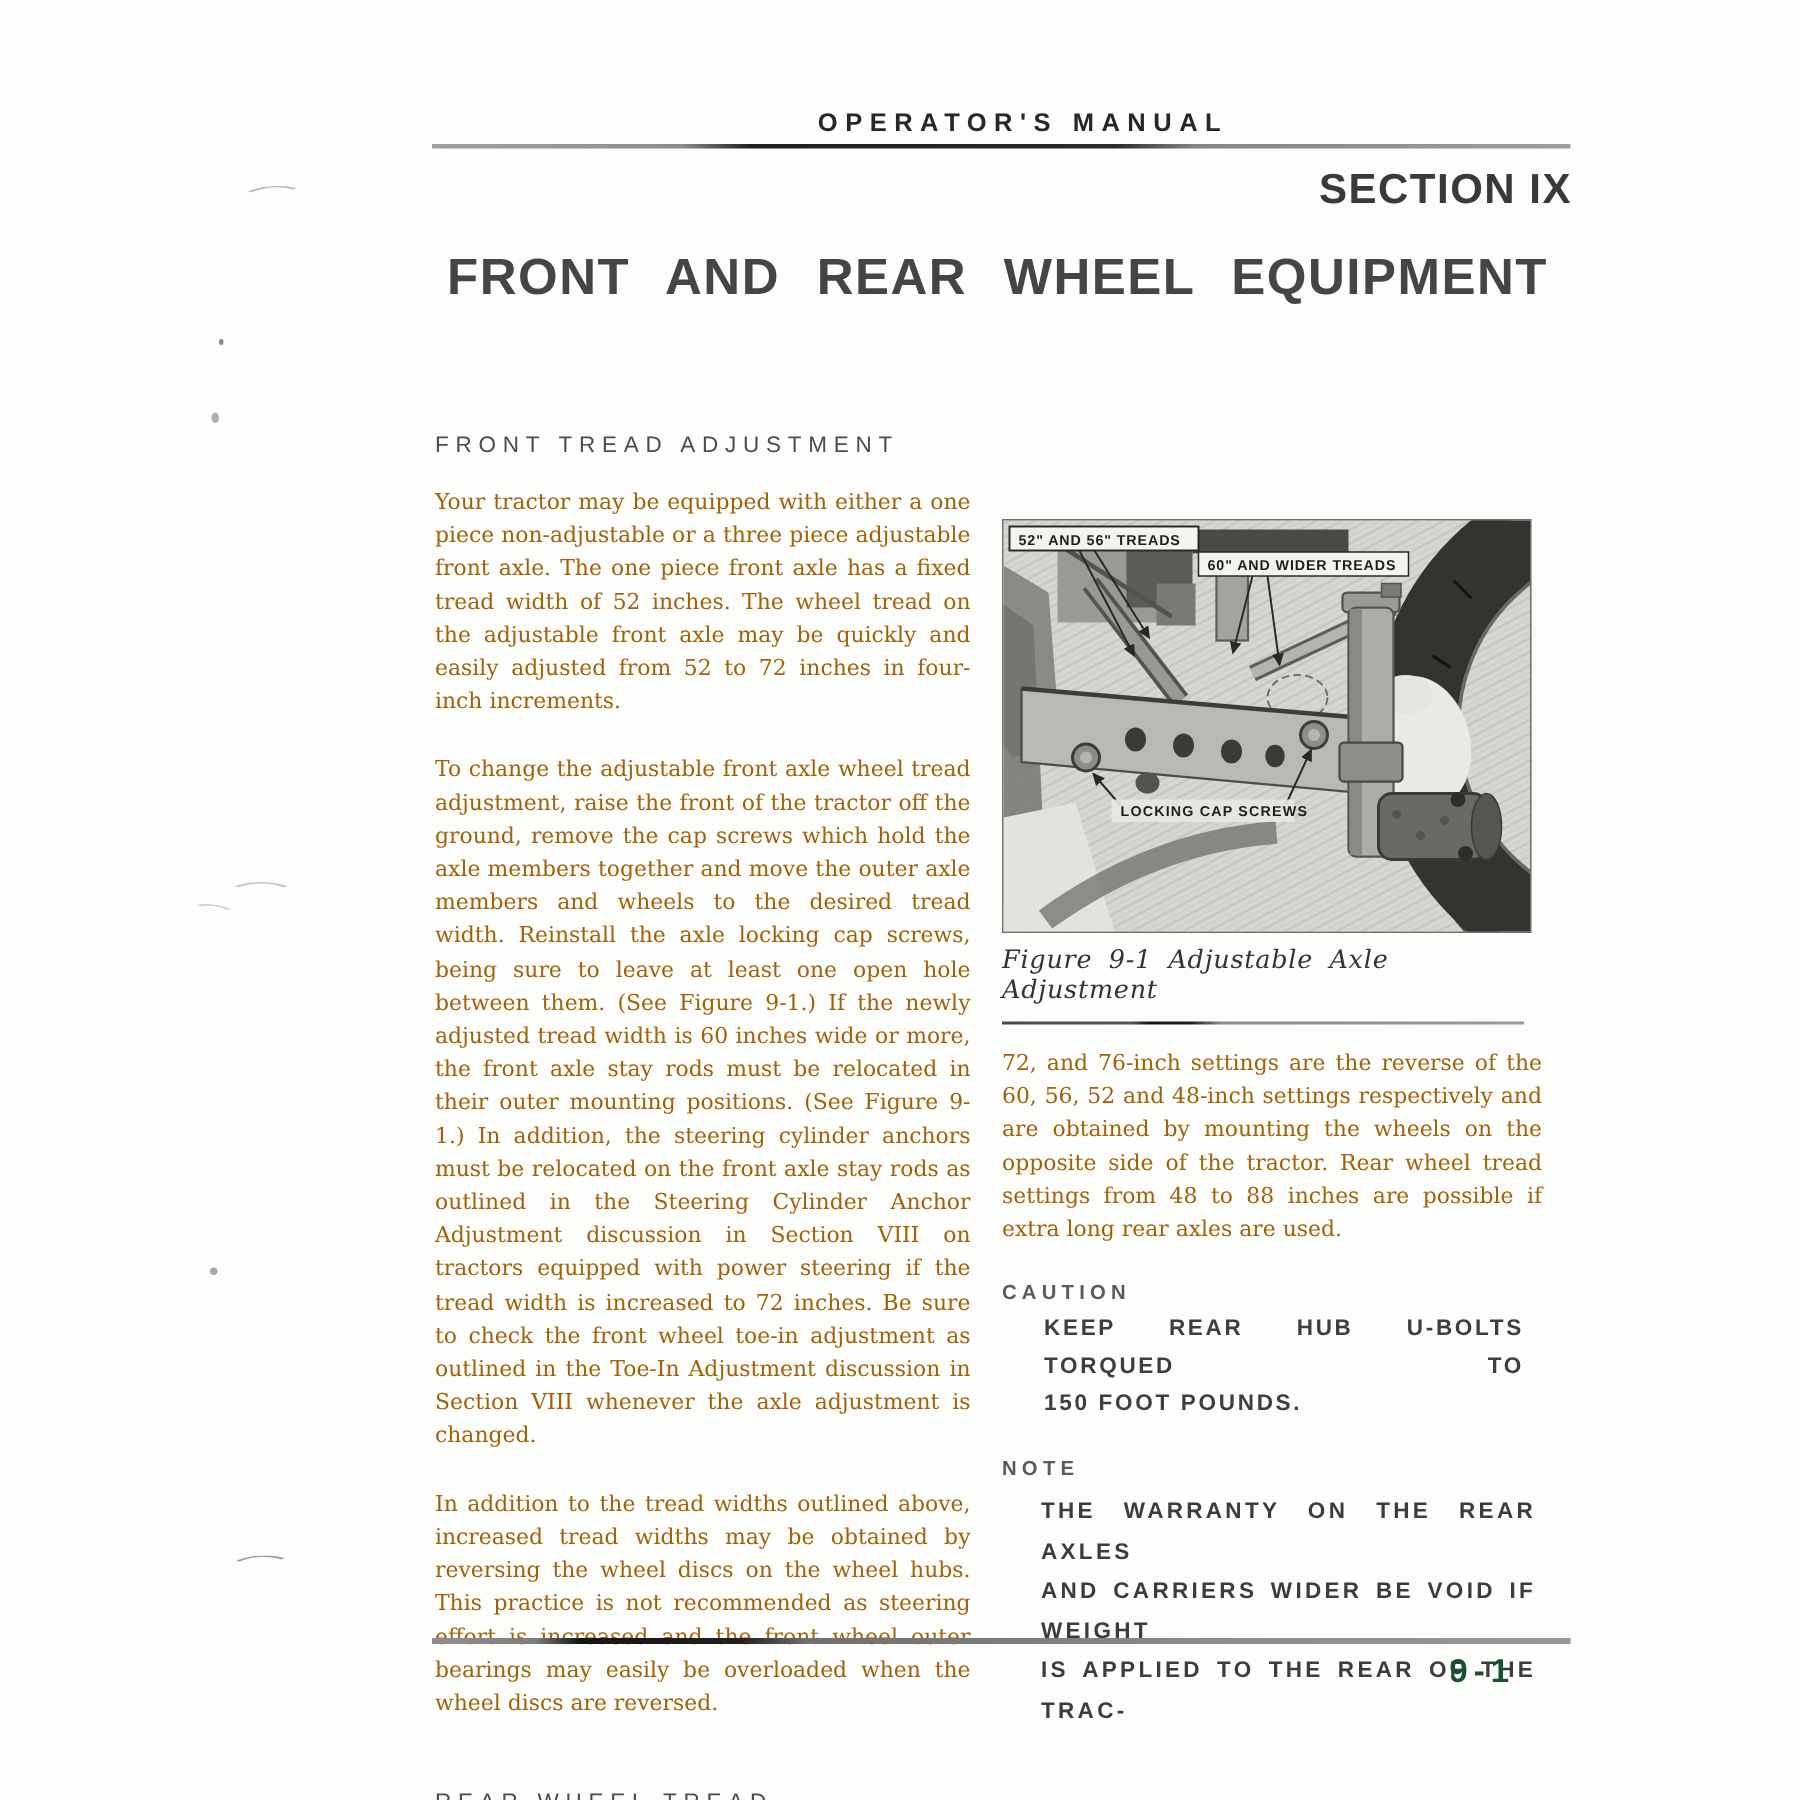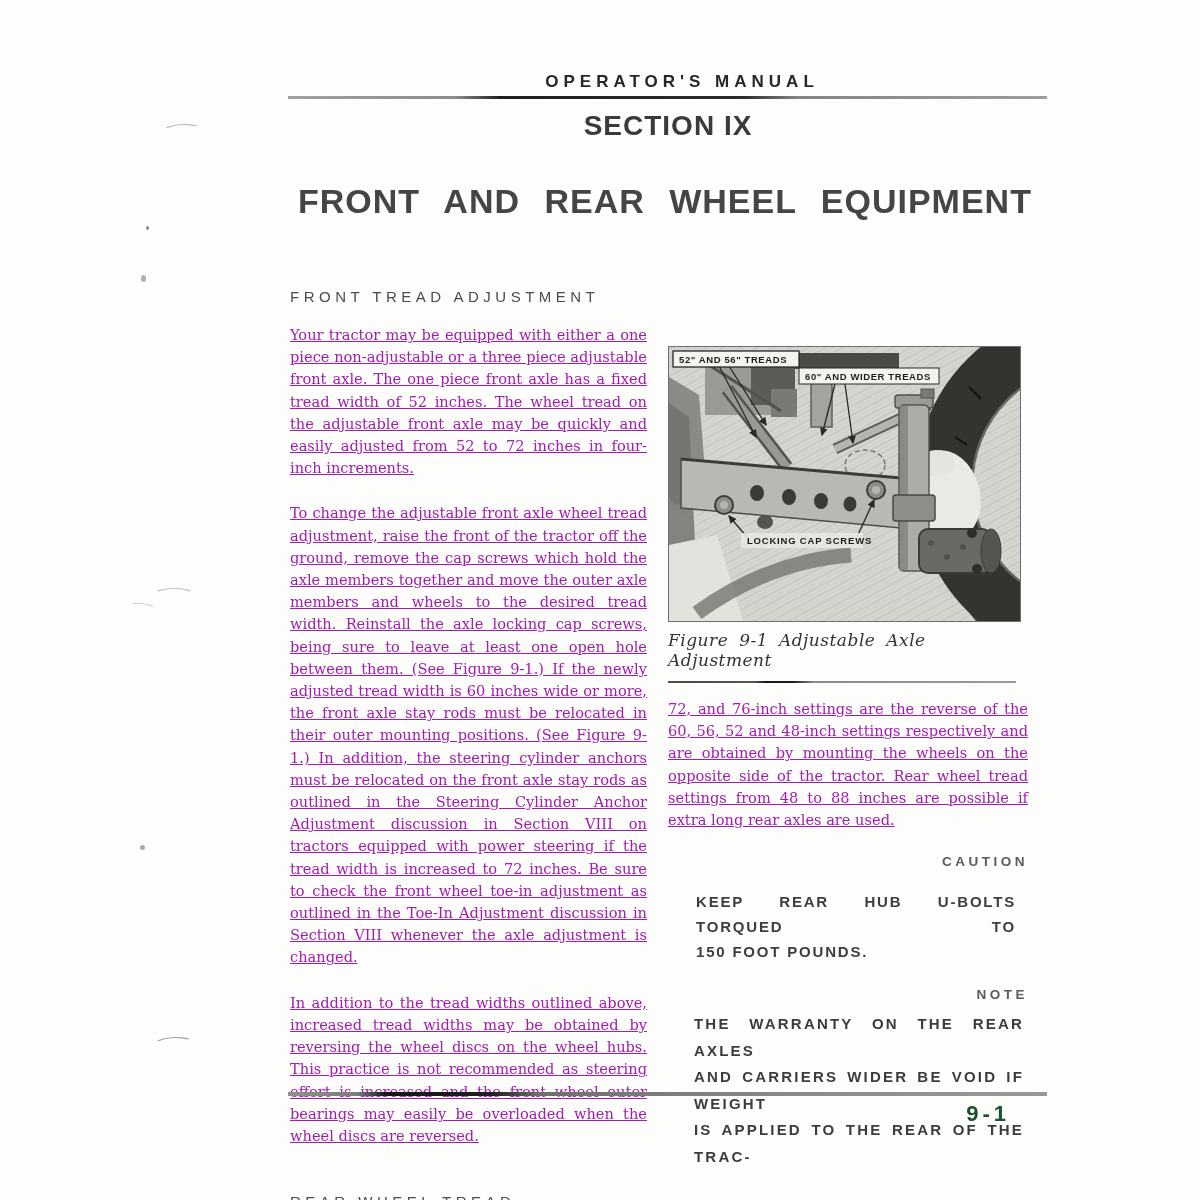--- a/index.html
+++ b/index.html
@@ -15,41 +15,41 @@
   .manual-title{
     top:72px;left:302px;width:760px;text-align:center;
     font-family:"Liberation Sans", sans-serif;
     font-size:17px;font-weight:bold;letter-spacing:5px;color:#272727;
   }
   .top-rule{
     top:96px;left:288px;width:759px;height:3px;
     background:linear-gradient(to right,#a0a0a0 0%,#8d8d8d 22%,#1f1f1f 28%,#2b2b2b 60%,#858585 67%,#9d9d9d 100%);
   }
   .section-heading{
-    top:110px;left:288px;width:760px;text-align:center;
+    top:110px;left:288px;width:760px;text-align:right;
     font-family:"Liberation Sans", sans-serif;
     font-size:28px;font-weight:600;letter-spacing:1px;color:#3a3a3a;
   }
   .main-title{
-    top:182px;left:140px;width:1050px;text-align:center;
+    top:166px;left:140px;width:1050px;text-align:center;
     font-family:"Liberation Sans", sans-serif;
     font-size:34px;font-weight:600;letter-spacing:1px;word-spacing:14px;color:#454545;
   }
 
   
   .col-left{top:288px;left:290px;width:357px;}
   .col-right{top:346px;left:668px;width:360px;}
 
   .col h2{
     font-family:"Liberation Sans", sans-serif;
     font-size:15px;font-weight:normal;letter-spacing:4.5px;color:#4c4c4c;
     margin:0 0 0 0;
   }
   .col p{
-    font-size:14.6px;line-height:22.2px;text-align:justify;margin:0;color:#a21caf;text-decoration:underline;
+    font-size:14.6px;line-height:22.2px;text-align:justify;margin:0;color:#a16207;
   }
   .p-gap{margin-top:19px !important;}
   .p-gap-lg{margin-top:23px !important;}
   .h2-rear{margin-top:46px !important;}
 
   
   .figure-box{
     width:351px;height:274px;border:1px solid #6f6f6f;background:#d7d5d0;
     position:relative;
   }
@@ -58,25 +58,25 @@
     font-style:italic;font-size:17px;color:#333;word-spacing:5px;letter-spacing:0.5px;
   }
   .caption-rule{
     margin-top:11px;height:2px;width:348px;
     background:linear-gradient(to right,#4a4a4a 0%,#555 25%,#161616 28%,#1d1d1d 36%,#8b8b8b 42%,#9a9a9a 100%);
   }
   .right-p1{margin-top:15px !important;}
 
   
   .box-heading{
-    margin-top:23px;text-align:right;
+    margin-top:23px;text-align:left;
     font-family:"Liberation Sans", sans-serif;
     font-size:13.5px;font-weight:bold;letter-spacing:3.5px;color:#5b5b5b;
   }
-  .caution-lines{margin-top:20px;padding-left:28px;padding-right:12px;}
+  .caution-lines{margin-top:4px;padding-left:28px;padding-right:12px;}
   .caution-lines div{
     font-family:"Liberation Sans", sans-serif;
     font-size:15px;font-weight:bold;letter-spacing:1.8px;line-height:25px;color:#3e3e3e;
     text-align:justify;text-align-last:justify;
   }
   .caution-lines div:last-child{text-align-last:left;}
   .note-lines{margin-top:9px;padding-left:26px;padding-right:4px;}
   .note-lines div{
     font-family:"Liberation Sans", sans-serif;
     font-size:15px;font-weight:bold;letter-spacing:2.2px;line-height:26.5px;color:#3c3c3c;

